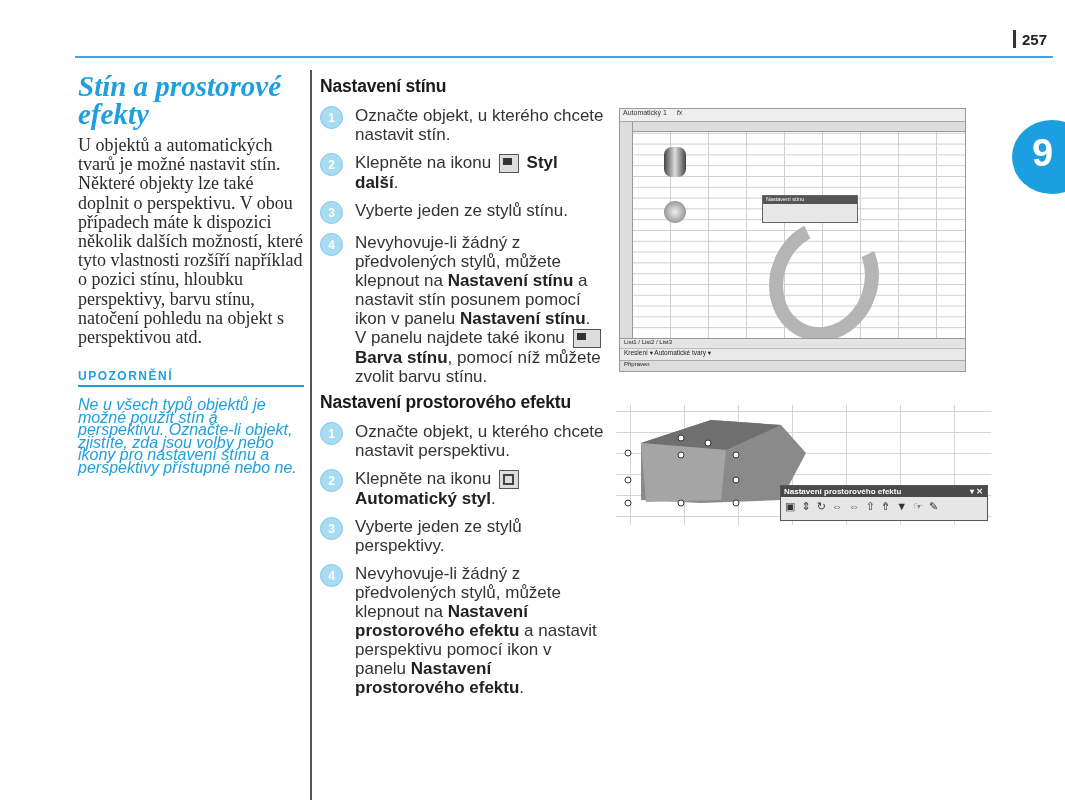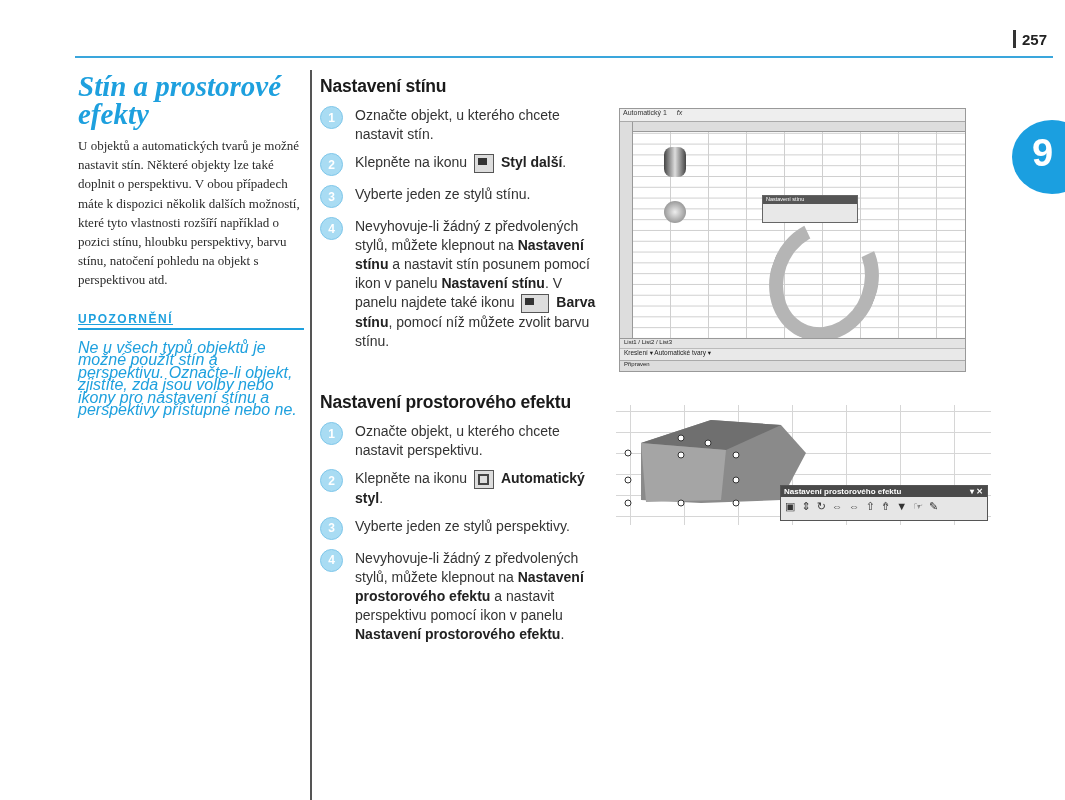--- a/index.html
+++ b/index.html
@@ -3,30 +3,30 @@
 <meta charset="utf-8">
 <style>
   html,body{margin:0;padding:0;background:#fff;}
   body{width:1065px;height:800px;position:relative;overflow:hidden;font-family:"Liberation Sans",sans-serif;color:#222;}
   .runhead{position:absolute;right:18px;top:30px;font-size:13.5px;color:#333;display:flex;align-items:center;gap:6px;}
   .runhead .bar{display:inline-block;width:3px;height:18px;background:#333;}
   .runhead .num{font-weight:bold;font-size:15px;color:#222;}
   .headline{position:absolute;left:75px;right:12px;top:56px;height:2px;background:#3aa6dc;}
   .sidebar{position:absolute;left:78px;top:72px;width:226px;}
   .sidebar h1{margin:0;font-family:"Liberation Serif",serif;font-style:italic;font-weight:bold;font-size:29px;line-height:28px;color:#1ea0de;}
-  .sidebar p{margin:8px 0 0 0;font-family:"Liberation Serif",serif;font-size:13px;line-height:19.2px;color:#2a2a2a;text-align:left;}
+  .sidebar p{margin:8px 0 0 0;font-family:"Liberation Serif",serif;font-size:18px;line-height:19.2px;color:#2a2a2a;text-align:left;}
   .warn{margin-top:22px;}
-  .warn .title{font-size:12px;font-weight:bold;color:#1ea0de;letter-spacing:1.5px;text-decoration:underline;padding-bottom:2px;border-bottom:2px solid #1ea0de;}
+  .warn .title{font-size:12px;font-weight:bold;color:#1ea0de;letter-spacing:1.5px;padding-bottom:2px;border-bottom:2px solid #1ea0de;}
   .warn .body{margin-top:12px;font-size:16px;font-style:italic;line-height:12.5px;color:#1ea0de;}
   .vrule{position:absolute;left:310px;top:70px;width:2px;height:730px;background:#555;}
   .col{position:absolute;left:320px;width:285px;}
   .col h2{margin:0;font-size:17.5px;font-weight:bold;color:#1a1a1a;letter-spacing:-0.2px;}
   .step{display:flex;margin-top:9px;}
   .step .n{flex:0 0 21px;height:21px;border-radius:50%;background:#a9dcf3;border:1px solid #7fc7ea;color:#fff;font-size:12px;font-weight:bold;display:flex;align-items:center;justify-content:center;margin-right:12px;}
-  .step .t{font-size:14px;line-height:19px;color:#333;}
+  .step .t{font-size:17px;line-height:19px;color:#333;}
   .step .t b{color:#222;}
   .inl{display:inline-block;vertical-align:middle;width:18px;height:17px;border:1px solid #555;background:#ddd;position:relative;margin:0 3px;}
   .inl:after{content:"";position:absolute;left:3px;top:3px;width:9px;height:7px;background:#333;}
   .inl.cube:after{background:none;border:2px solid #444;width:7px;height:7px;}
   .inl.drop{width:26px;}
   .chapter{position:absolute;left:1012px;top:120px;width:80px;height:74px;border-radius:50%;background:#1b9fe0;}
   .chapter span{position:absolute;left:20px;top:12px;font-size:38px;font-weight:bold;color:#fff;}
   
   .xl{position:absolute;left:619px;top:108px;width:345px;height:262px;border:1px solid #999;background:#f4f4f4;overflow:hidden;}
   .xl .fbar{height:12px;background:#eee;border-bottom:1px solid #aaa;font-size:7px;padding-left:3px;color:#333;}

